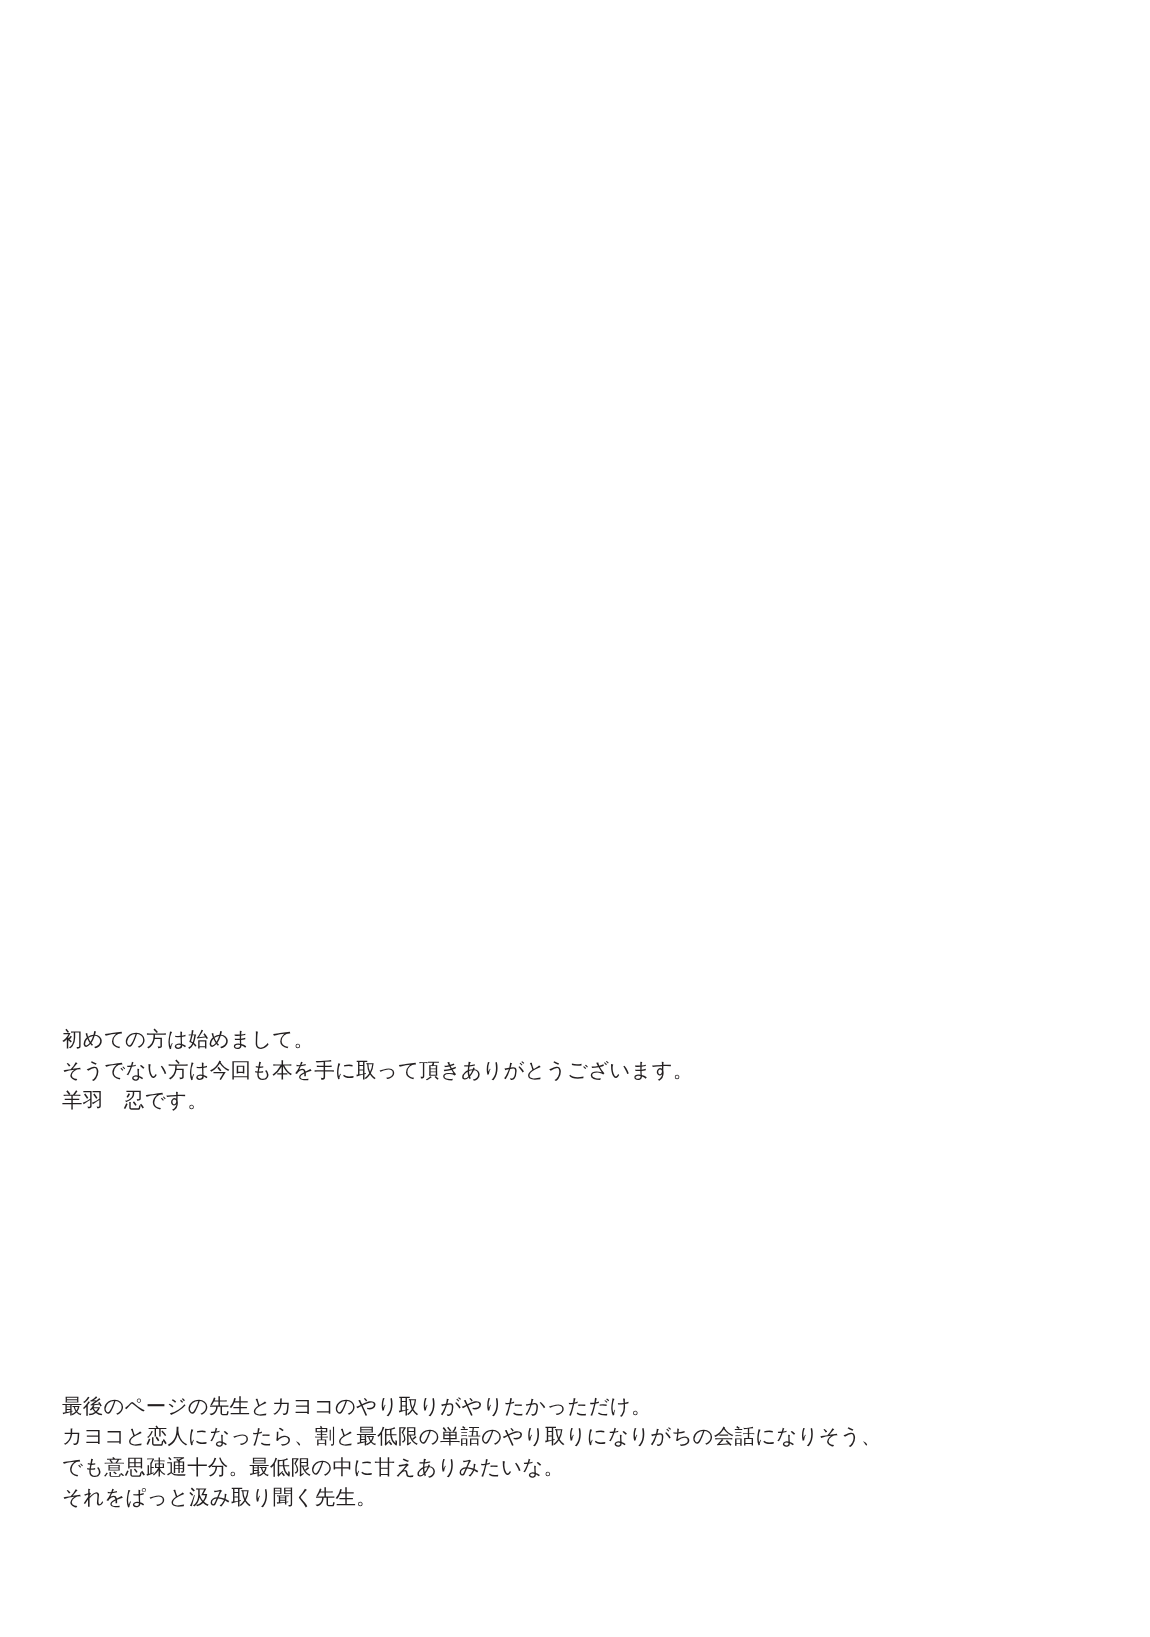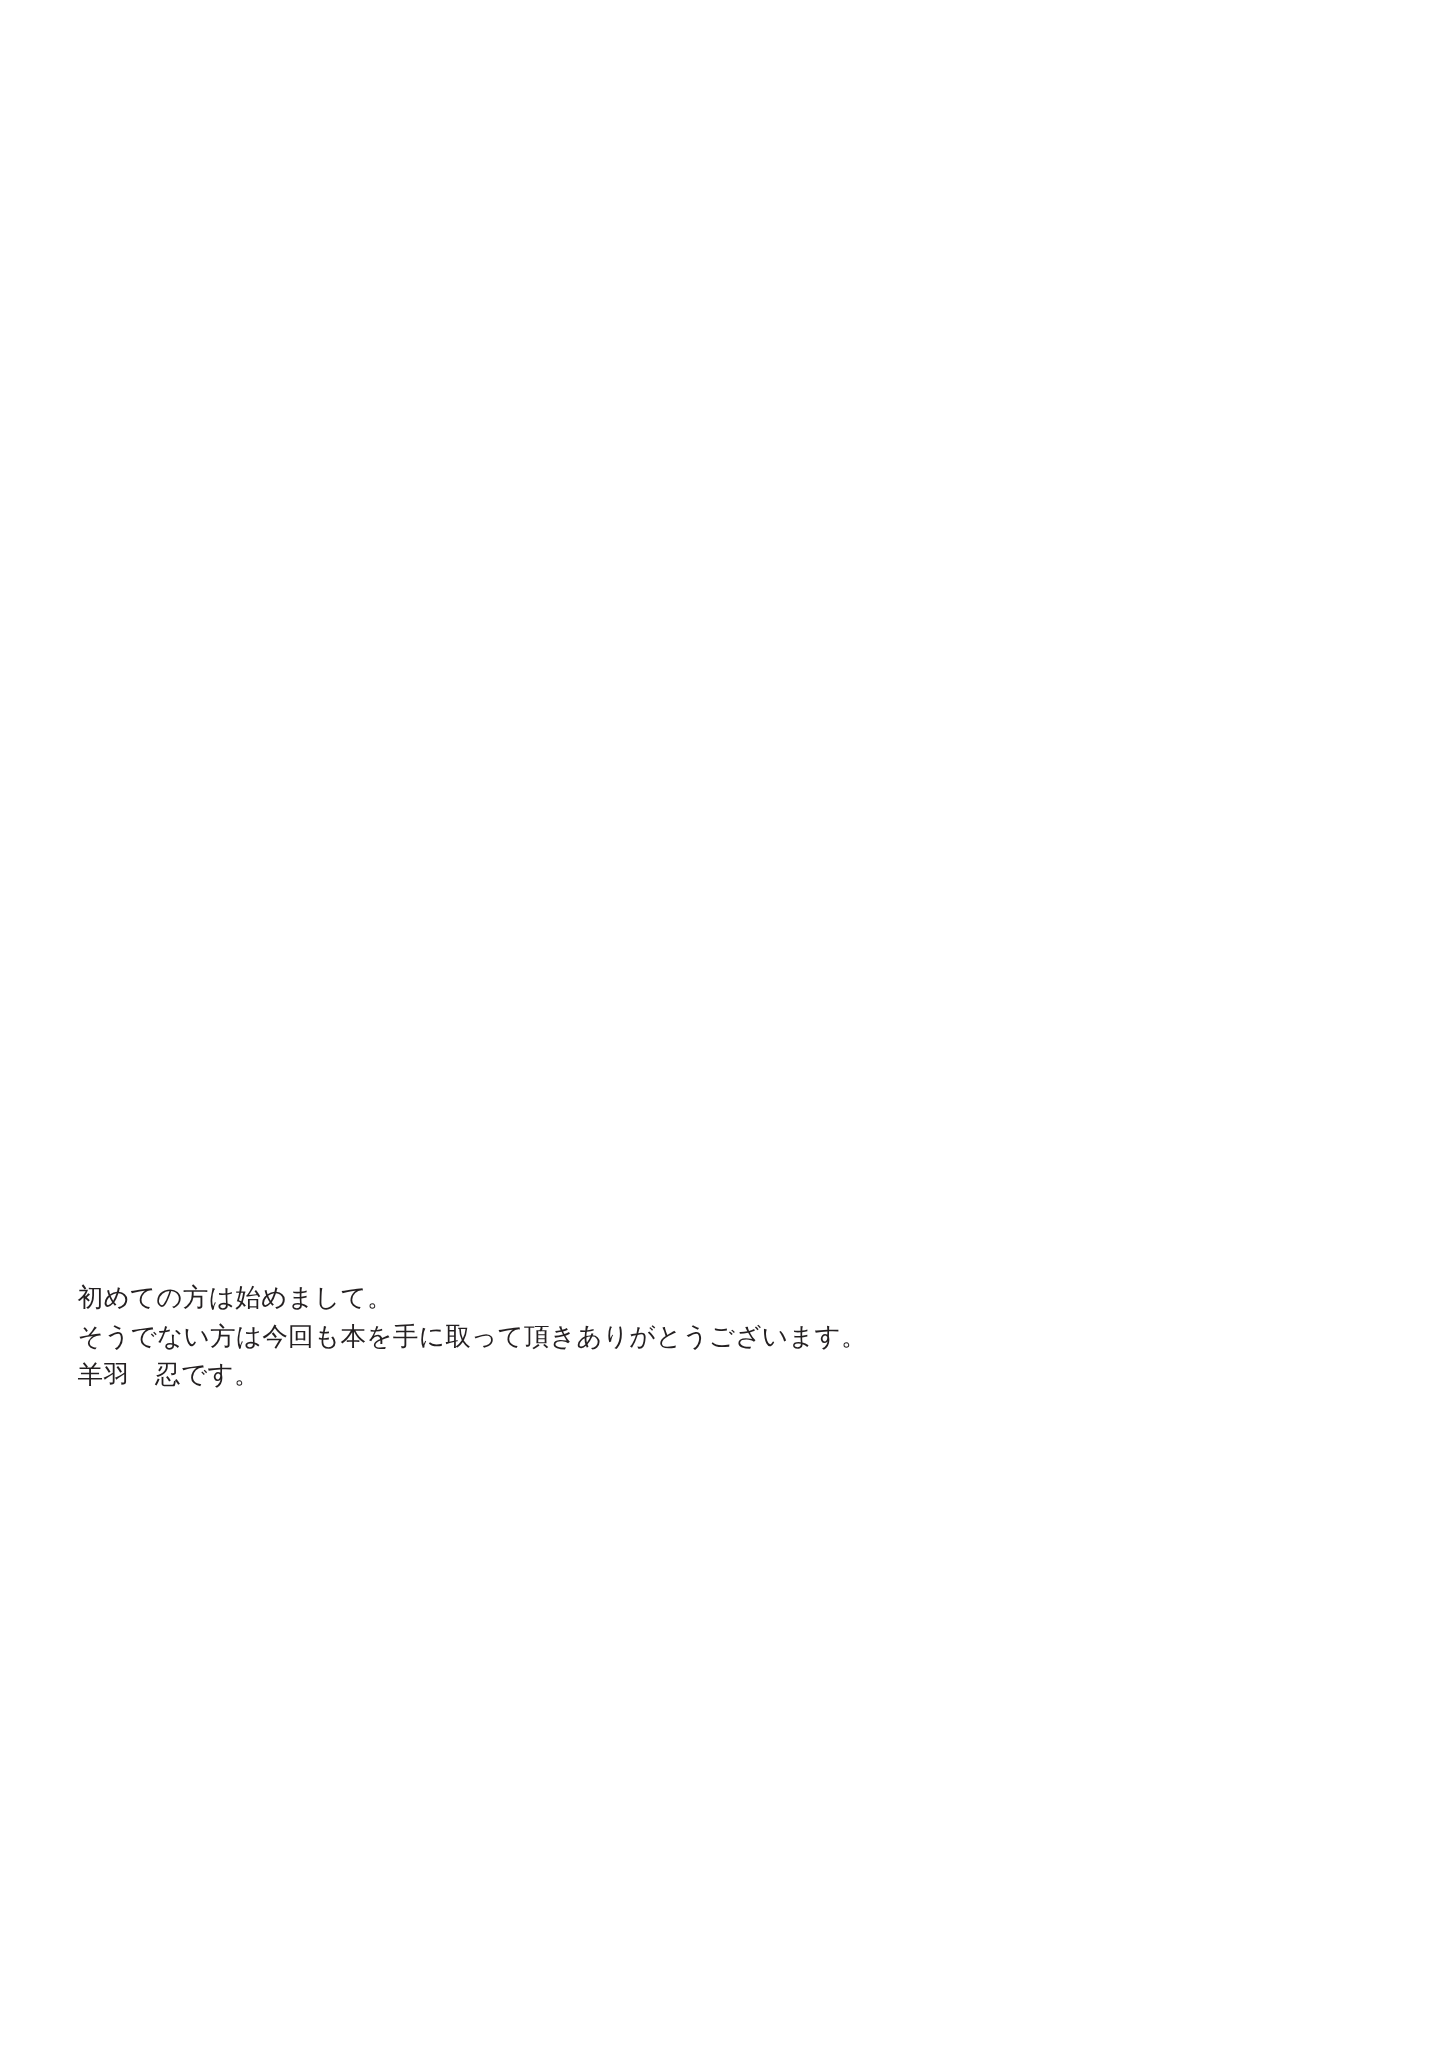--- a/index.html
+++ b/index.html
@@ -41,19 +41,23 @@
 <body>
 
 <div class="page">
 
   <div class="afterword">
     <p class="para">初めての方は始めまして。
 そうでない方は今回も本を手に取って頂きありがとうございます。
 羊羽　忍です。</p>
     <div class="gap-lg"></div>
     <div class="gap-md"></div>
+    <p class="para">最後のページの先生とカヨコのやり取りがやりたかっただけ。
+カヨコと恋人になったら、割と最低限の単語のやり取りになりがちの会話になりそう、
+でも意思疎通十分。最低限の中に甘えありみたいな。
+それをぱっと汲み取り聞く先生。</p>
     
     
     
     
   </div>
 
 </div>
 
 </body></html>

